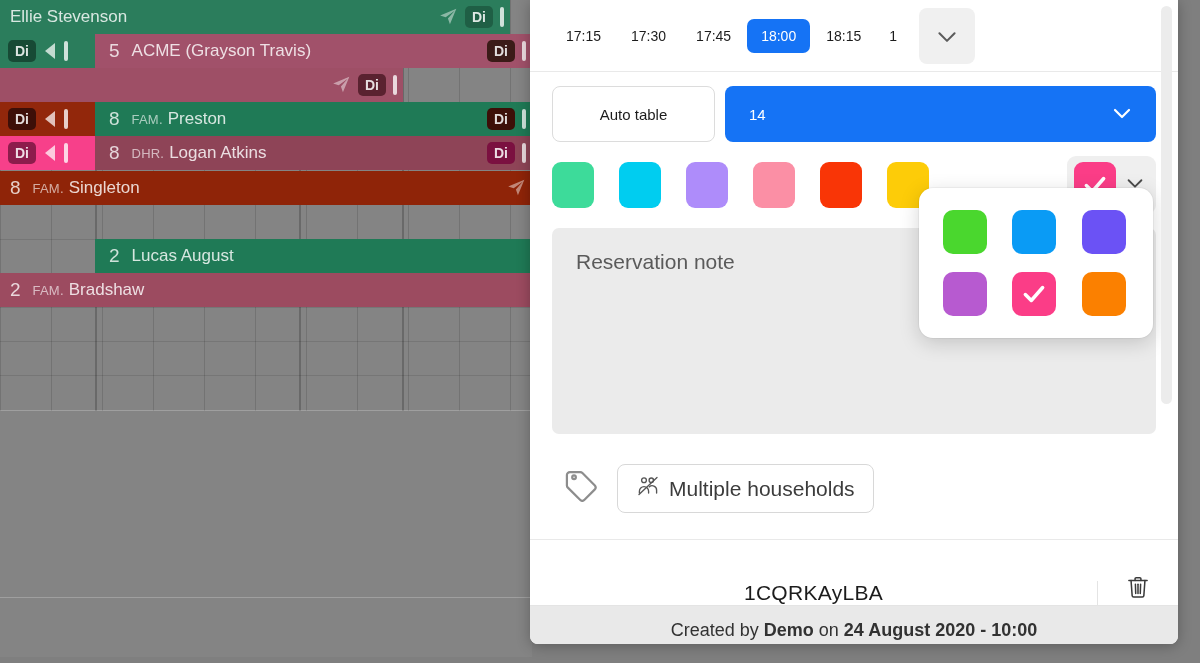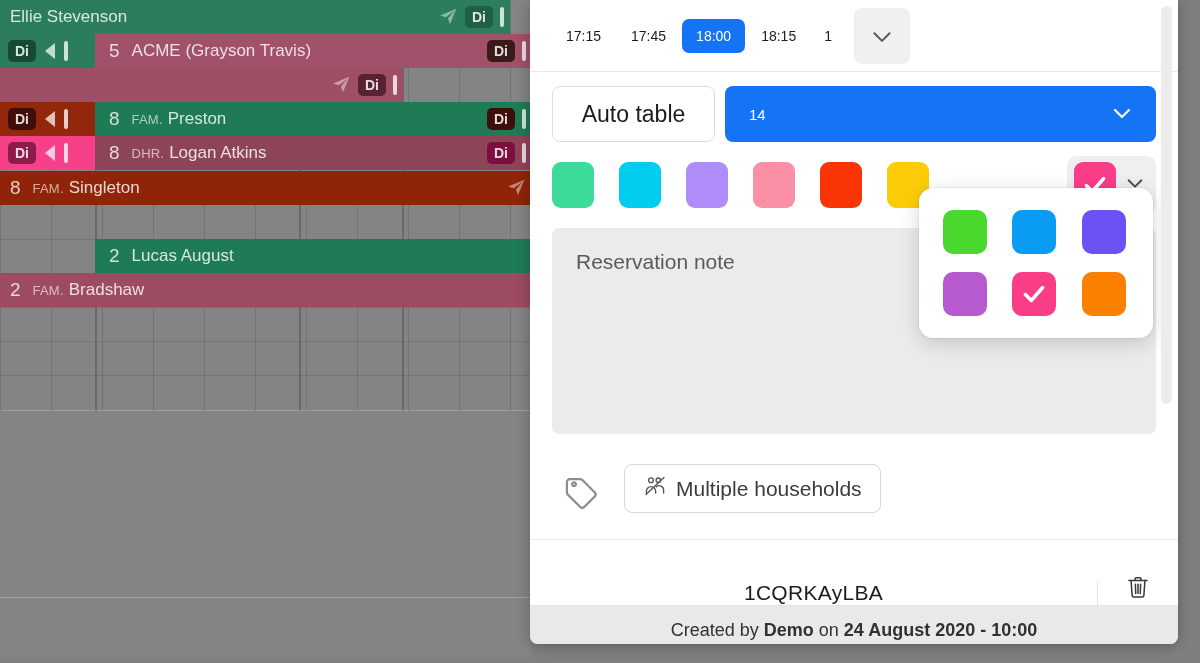--- a/index.html
+++ b/index.html
@@ -117,21 +117,21 @@
 
   
   #tablerow {
     display: flex; align-items: center; gap: 10px;
     padding: 14px 22px 0 22px;
   }
   #autotable {
     height: 56px; min-width: 163px;
     border: 1px solid #dcdcdc; border-radius: 8px;
     background: #fff;
-    font-size: 23px; color: #1c1c1c;
+    font-size: 15px; color: #1c1c1c;
     display: flex; align-items: center; justify-content: center;
     padding: 0 20px; cursor: pointer;
   }
   #guests {
     flex: 1; height: 56px;
     background: #1573f5; border-radius: 8px;
     display: flex; align-items: center; justify-content: space-between;
     padding: 0 22px 0 24px;
     color: #fff; font-size: 15px; cursor: pointer;
   }
@@ -178,21 +178,21 @@
     background: #ebebeb; border: 0; border-radius: 7px;
     resize: none;
     padding: 22px 24px;
     font-family: "Liberation Sans", sans-serif;
     font-size: 21px; color: #3c3c3c;
   }
   #note::placeholder { color: #5a5a5a; }
 
   
   #tagrow {
-    display: flex; align-items: flex-end; gap: 24px;
+    display: flex; align-items: flex-start; gap: 17px;
     padding: 26px 22px 26px 32px;
     border-bottom: 1px solid #e9e9e9;
   }
   #tagchip {
     display: inline-flex; align-items: center; gap: 9px;
     border: 1px solid #d8d8d8; border-radius: 8px;
     padding: 9px 18px;
     font-size: 21px; color: #3c3c3c;
     background: #fff; cursor: pointer;
   }
@@ -330,20 +330,21 @@
         </div>
       </div>
   </div>
 
   <div id="panel">
 
     <div id="panel-scrollbar"></div>
 
     <div id="timeslots">
         <div class="slot">17:15</div>
+        <div class="slot">17:30</div>
         <div class="slot">17:45</div>
         <div class="slot active">18:00</div>
         <div class="slot">18:15</div>
         <div class="slot num">1</div>
         <div class="slot-chev">
           <svg width="26" height="26" viewBox="0 0 24 24" fill="none" stroke="#5b5b5b" stroke-width="1.9" stroke-linecap="round" stroke-linejoin="round">
             <polyline points="5 9.5 12 16.5 19 9.5"></polyline>
           </svg>
         </div>
       </div>

